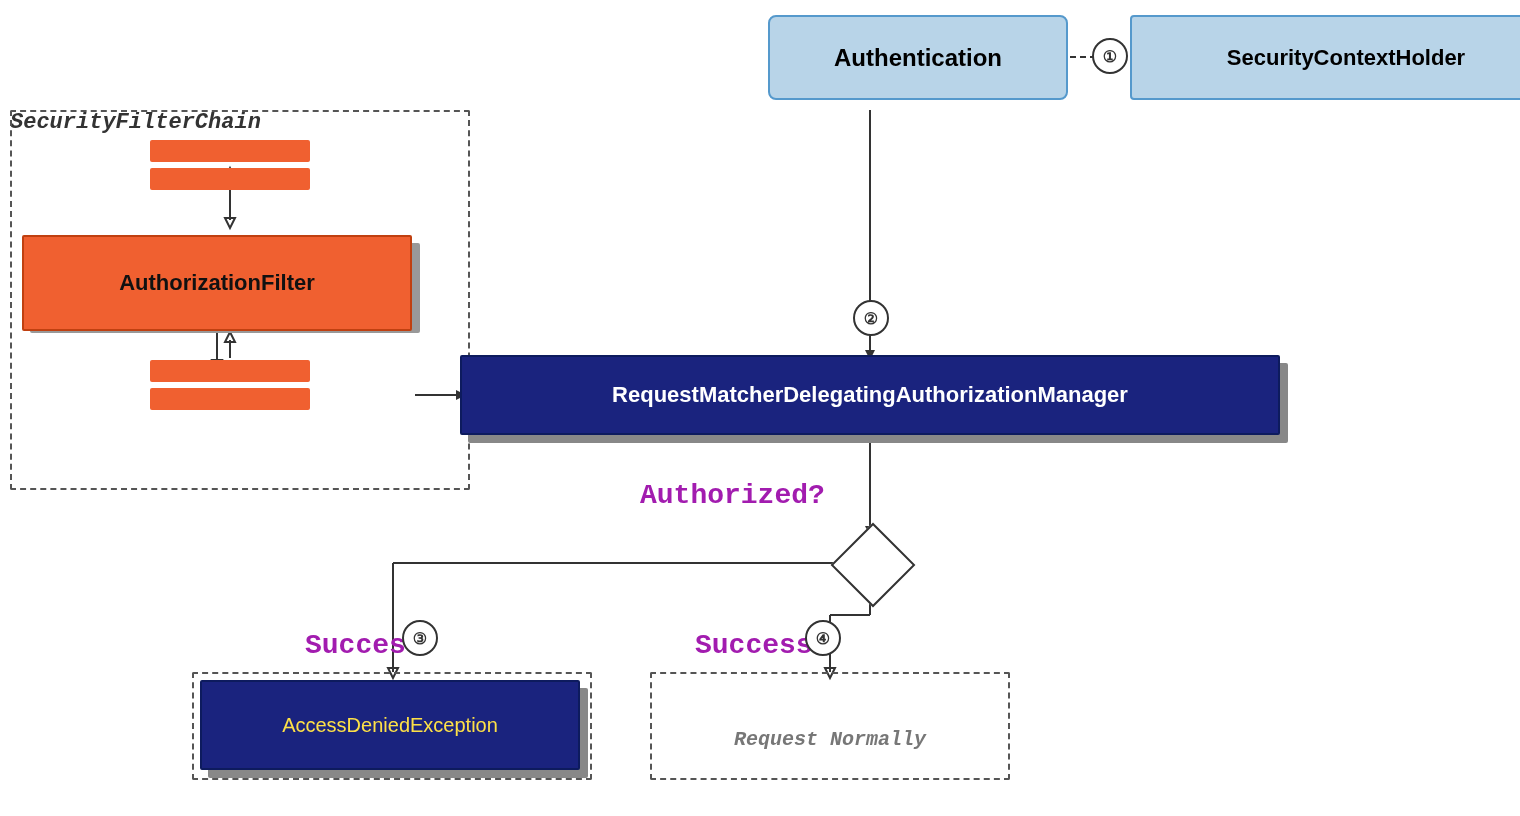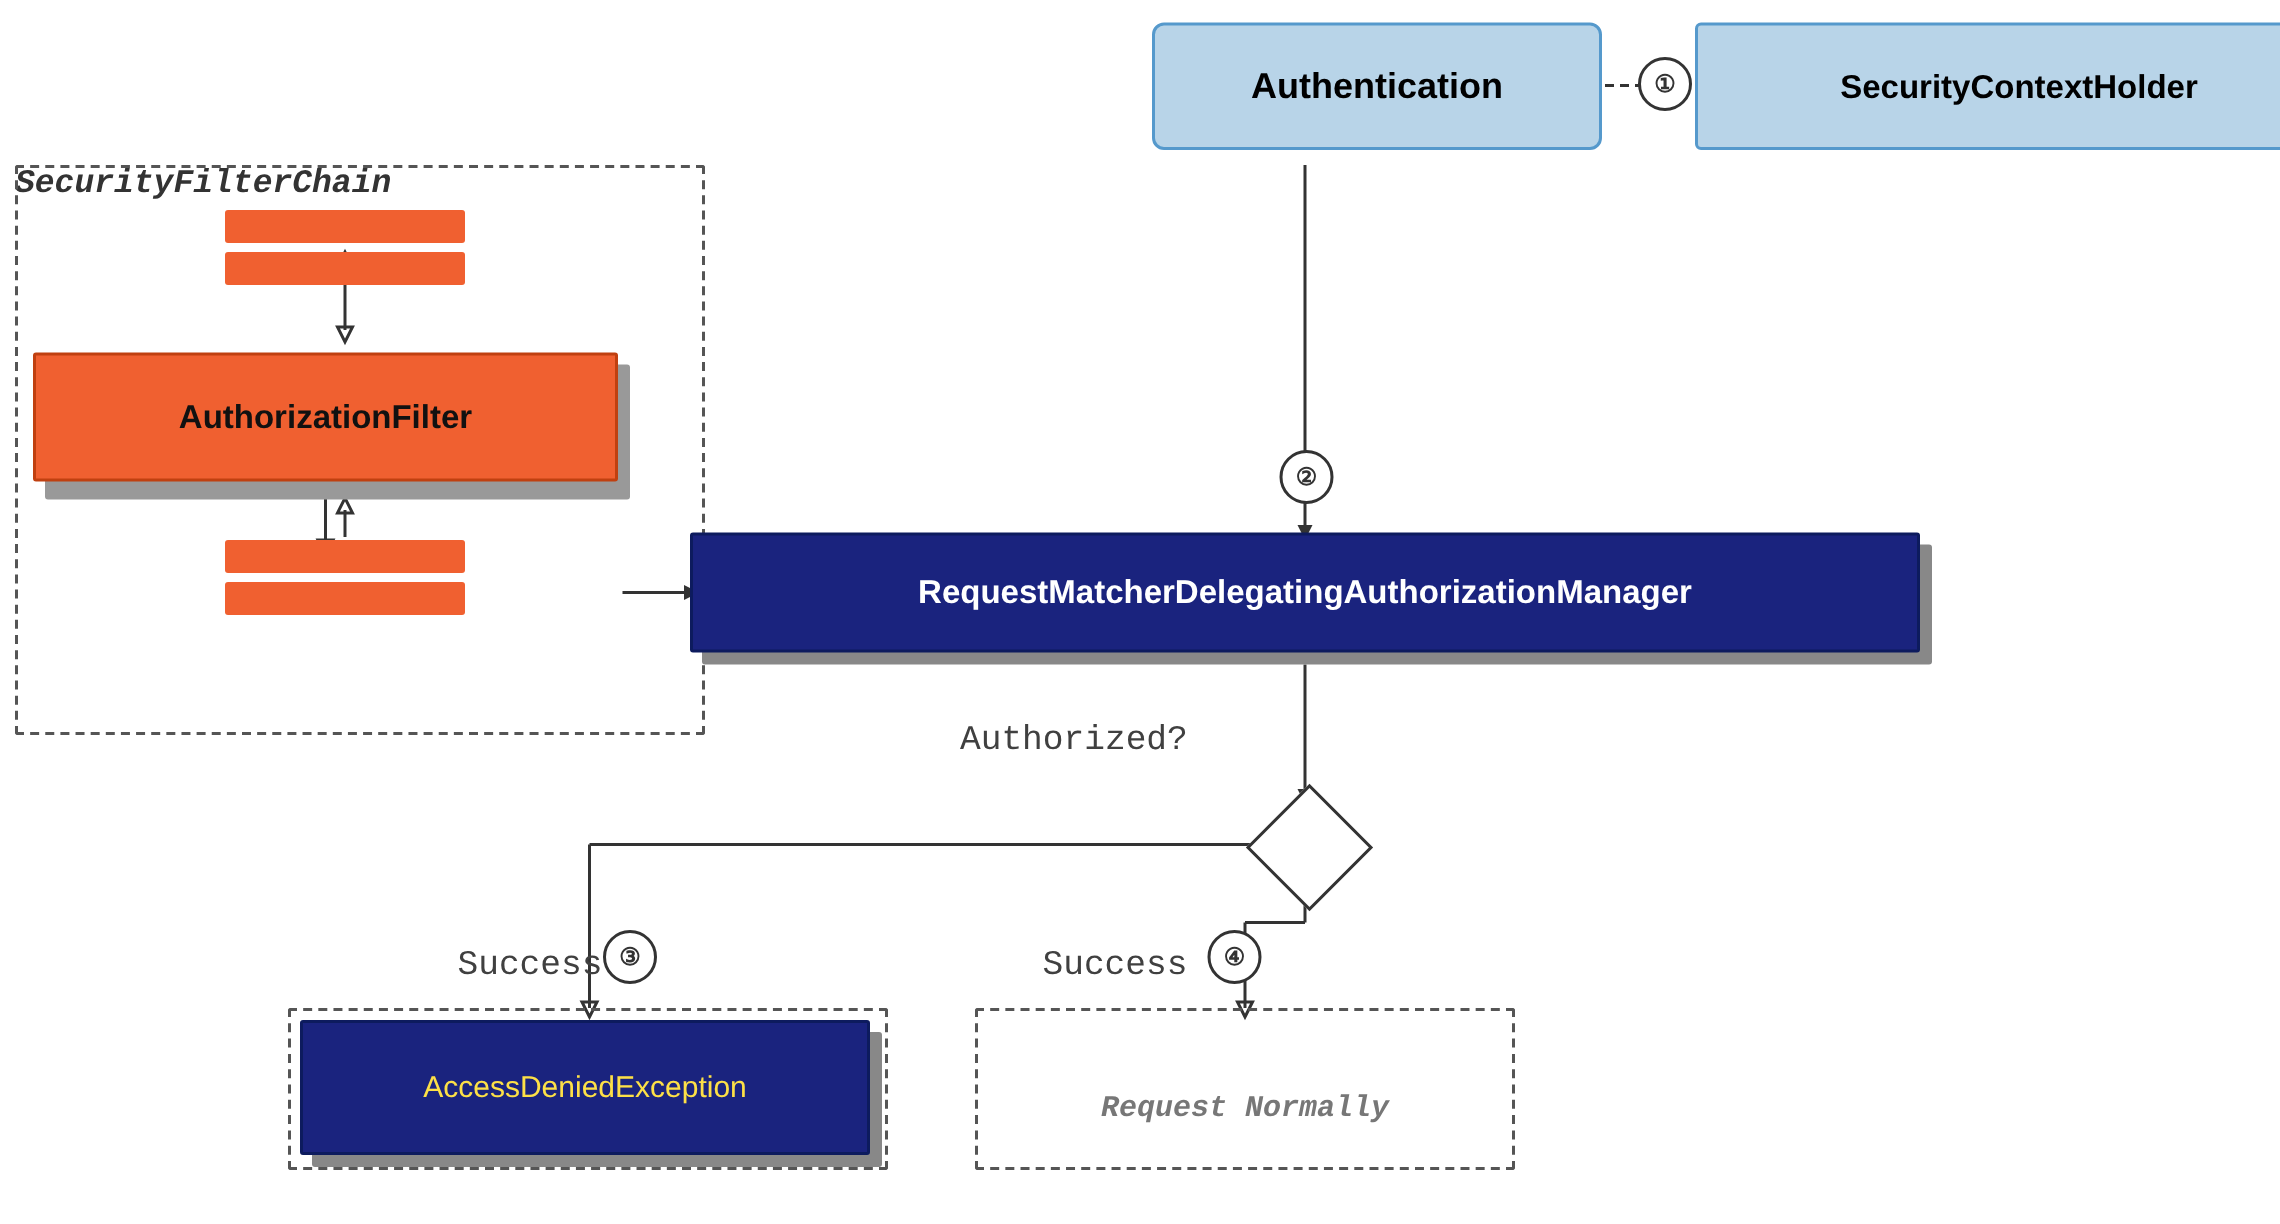--- a/index.html
+++ b/index.html
@@ -75,21 +75,21 @@
       height: 90px;
       background: #999;
       border-radius: 2px;
     }
 
     .authorization-filter-inner {
       position: absolute;
       left: 0;
       top: 0;
       width: 390px;
-      height: 86px;
+      height: 96px;
       background: #f06030;
       border: 2px solid #c04010;
       border-radius: 2px;
       display: flex;
       align-items: center;
       justify-content: center;
     }
 
     .authorization-filter-inner span {
       font-size: 22px;
@@ -246,23 +246,23 @@
       font-size: 16px;
       font-weight: bold;
       color: #333;
       position: absolute;
       background: #fff;
     }
 
     
     .label-text {
       position: absolute;
-      font-size: 23px;
-      font-weight: normal;
-      color: #404040;
+      font-size: 28px;
+      font-weight: bold;
+      color: #a21caf;
       font-family: 'Courier New', monospace;
     }
 
     
     .diamond {
       position: absolute;
       width: 60px;
       height: 60px;
       background: #fff;
       border: 2px solid #333;

